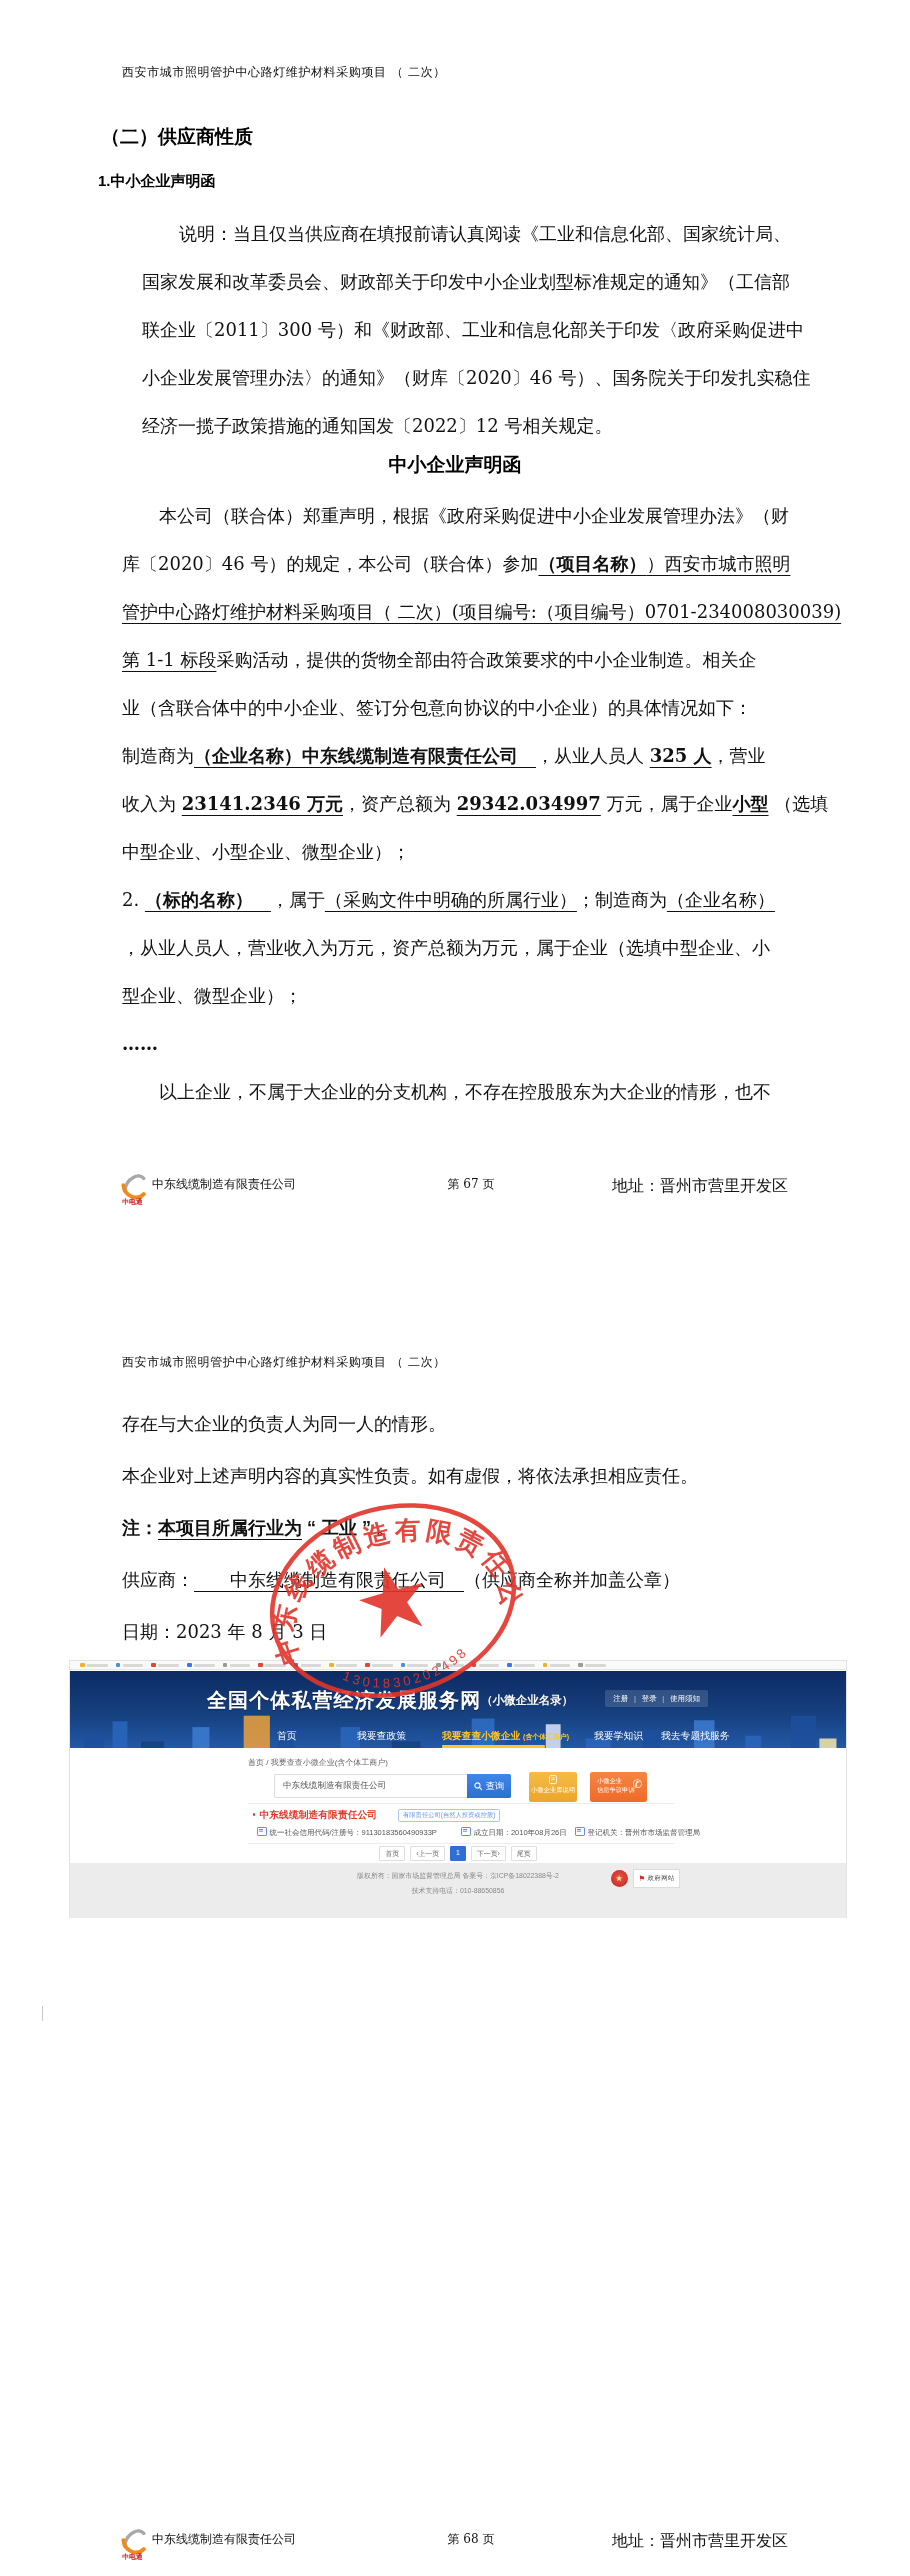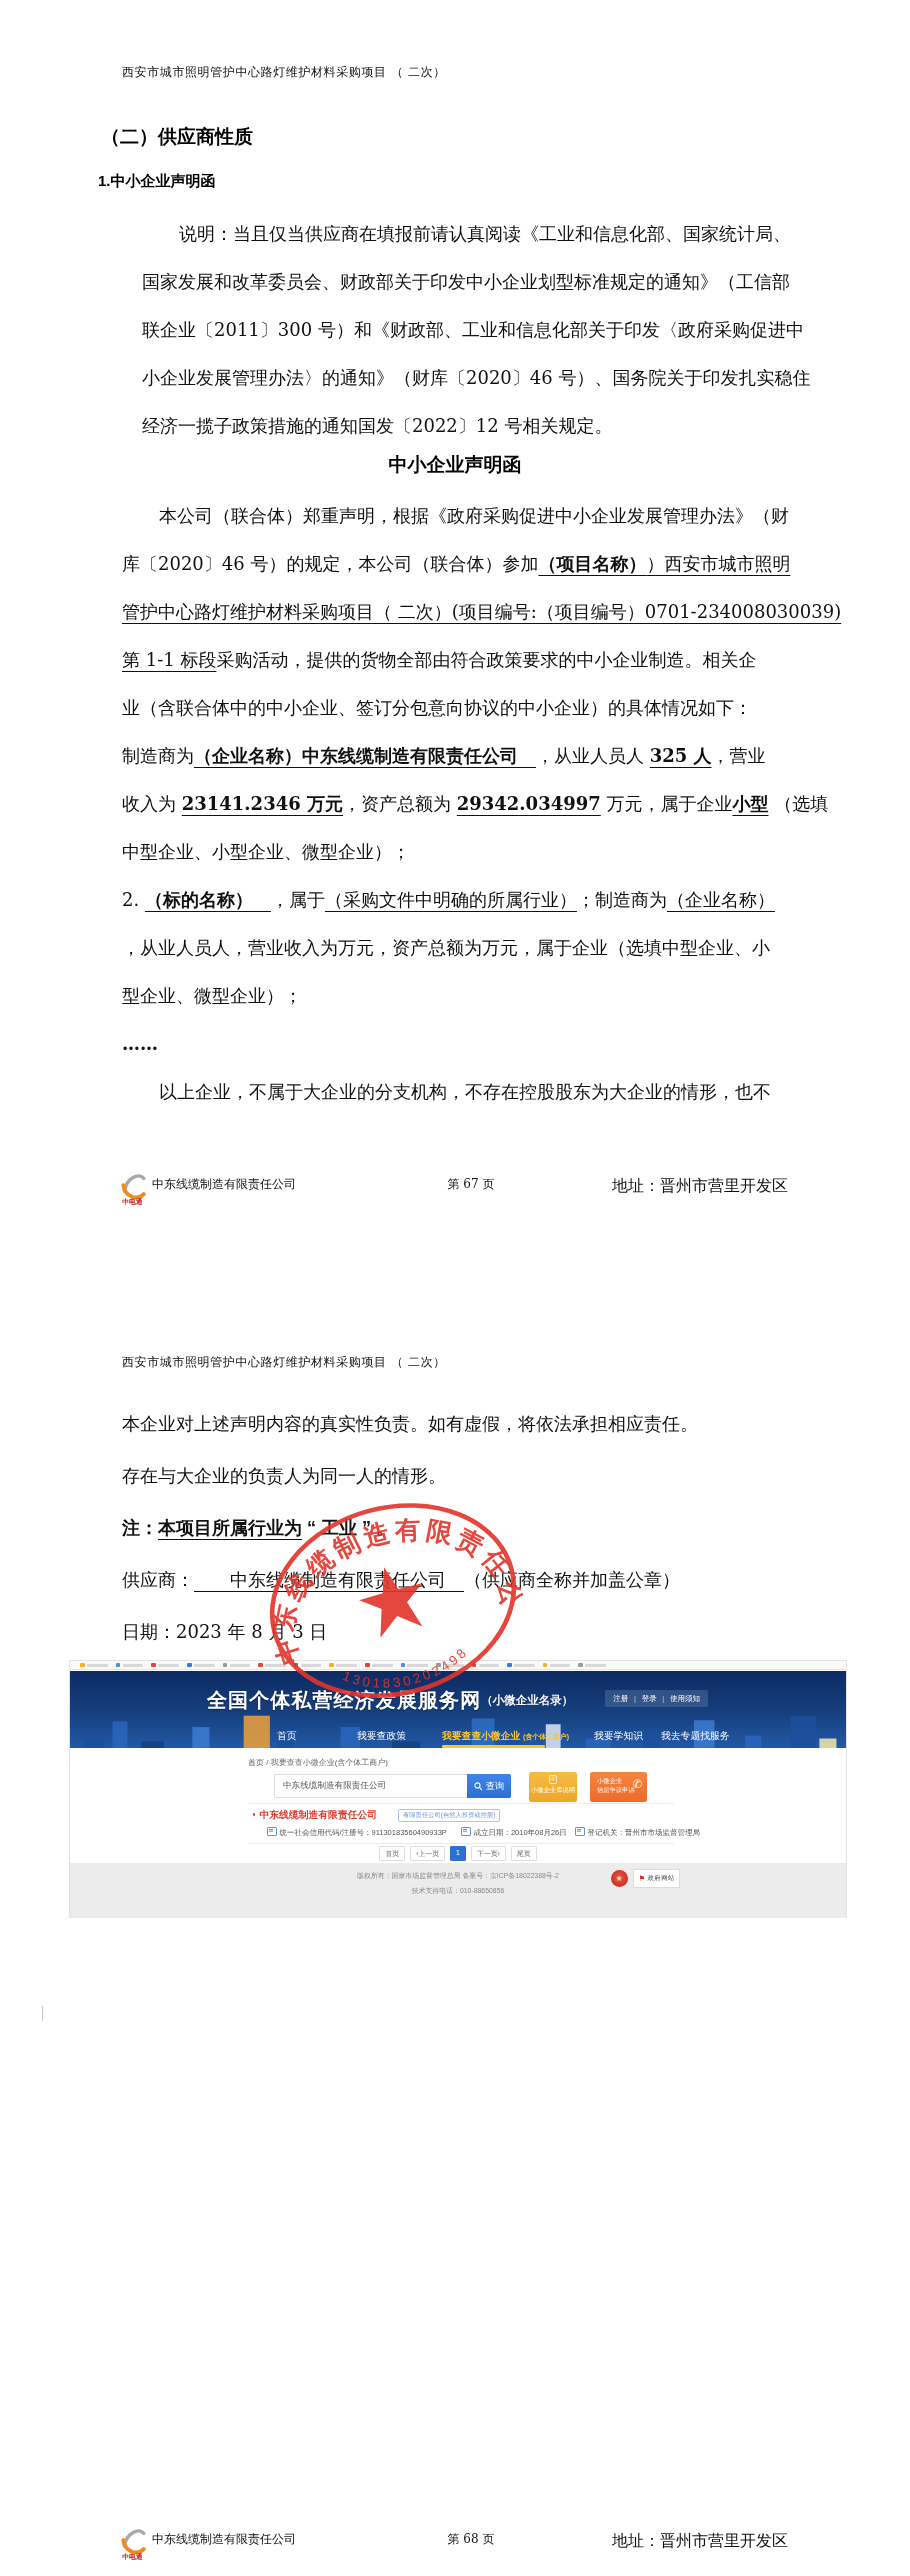--- a/index.html
+++ b/index.html
@@ -124,22 +124,22 @@
     <text x="4" y="60" font-size="12" fill="#c42222" font-weight="bold">中电通</text>
   </svg>
   <span class="company">中东线缆制造有限责任公司</span>
   <span class="pagenum">第 67 页</span>
   <span class="addr">地址：晋州市营里开发区</span>
 </div>
 
 <div class="abs doc hdr" style="left:122px;top:1354px;">西安市城市照明管护中心路灯维护材料采购项目 （ 二次）</div>
 
 <div class="abs doc para2" style="left:122px;top:1398px;width:666px;">
+    <div class="tline"><span>存在与大企业的负责人为同一人的情形。</span></div>
     <div class="tline"><span>本企业对上述声明内容的真实性负责。如有虚假，将依法承担相应责任。</span></div>
-    <div class="tline"><span>存在与大企业的负责人为同一人的情形。</span></div>
     <div class="tline"><span class="b s">注：</span><span class="b u s">本项目所属行业为</span><span class="b s"> “ 工业 ” 。</span></div>
     <div class="tline"><span>供应商：</span><span class="u">　　中东线缆制造有限责任公司　</span><span>（供应商全称并加盖公章）</span></div>
     <div class="tline"><span>日期：2023 年 8 月 3 日</span></div>
   </div>
 
 <svg class="abs stamp" style="left:244px;top:1483px;" width="298" height="238" viewBox="0 0 520 415">
   <g transform="rotate(-15 260 205)" fill="#e2342a">
     <ellipse cx="260" cy="205" rx="214" ry="162" fill="none" stroke="#e2342a" stroke-width="8"></ellipse>
     <polygon points="260,145 274,188 317,189 283,214 298,262 260,233 222,262 237,214 203,189 246,188"></polygon>
     <path id="sealTop" d="M 80 270 A 186 134 0 1 1 440 270" fill="none"></path>
@@ -281,21 +281,21 @@
         <div>信息争议申诉</div>
         <span class="phone">✆</span>
       </div>
     </div>
 
     <div class="card">
       <div class="hl" style="top:0;"></div>
       <span class="rdot"></span>
       <span class="rname">中东线缆制造有限责任公司</span>
       <span class="rtag">有限责任公司(自然人投资或控股)</span>
-      <span class="finfo" style="left:19px;text-align:center;"><span class="ficon"></span><span>统一社会信用代码/注册号：</span><span>91130183560490933P</span></span>
+      <span class="finfo" style="left:9px;text-align:center;"><span class="ficon"></span><span>统一社会信用代码/注册号：</span><span>91130183560490933P</span></span>
       <span class="finfo" style="left:213px;"><span class="ficon"></span><span>成立日期：</span><span>2010年08月26日</span></span>
       <span class="finfo" style="left:327px;"><span class="ficon"></span><span>登记机关：</span><span>晋州市市场监督管理局</span></span>
       <div class="hl" style="top:40px;"></div>
     </div>
 
     <div class="pgrow">
       <span class="pg">首页</span>
       <span class="pg">‹上一页</span>
       <span class="pg on">1</span>
       <span class="pg">下一页›</span>

